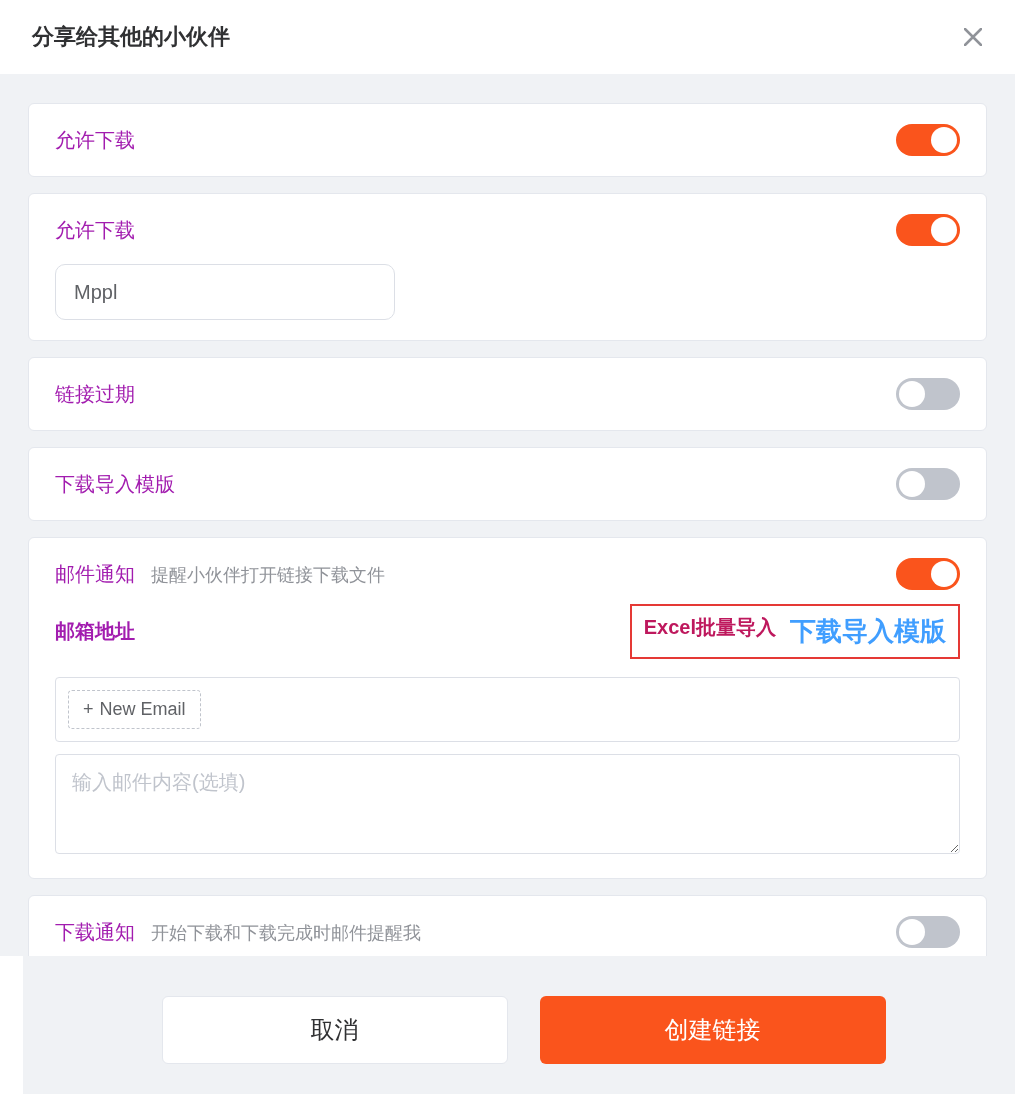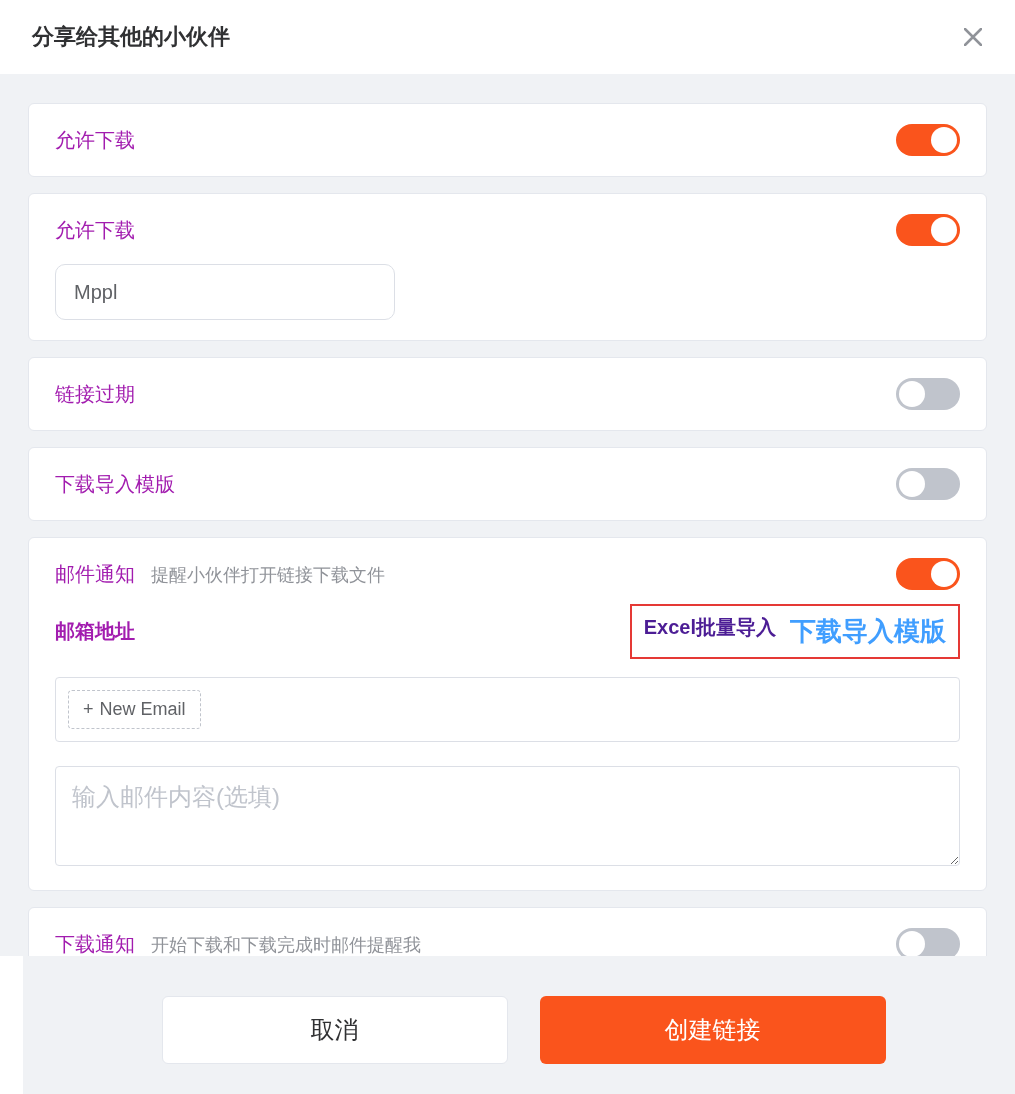--- a/index.html
+++ b/index.html
@@ -109,21 +109,21 @@
       align-items: center;
       justify-content: space-between;
     }
     .highlight-box {
       border: 2px solid #e53935;
       padding: 8px 12px;
       display: flex;
       gap: 14px;
     }
     .link-orange {
-      color: #4c1d95;
+      color: #be185d;
       font-size: 20px;
       cursor: pointer;
     }
     .link-blue {
       color: #409eff;
       font-size: 26px;
       cursor: pointer;
     }
     .email-box {
       margin-top: 18px;
@@ -141,27 +141,27 @@
       font-size: 18px;
       color: #606266;
       cursor: pointer;
       background: #fff;
     }
     .plus-icon {
       font-size: 18px;
       color: #606266;
     }
     .email-content {
-      margin-top: 24px;
+      margin-top: 12px;
       width: 100%;
       height: 100px;
       border: 1px solid #dcdfe6;
       border-radius: 4px;
       padding: 14px 16px;
-      font-size: 24px;
+      font-size: 20px;
       color: #606266;
       resize: both;
       outline: none;
       font-family: inherit;
     }
     .email-content::placeholder { color: #c0c4cc; }
     .modal-footer {
       background: #f0f2f5;
       padding: 40px 19px 30px 28px;
       display: flex;

